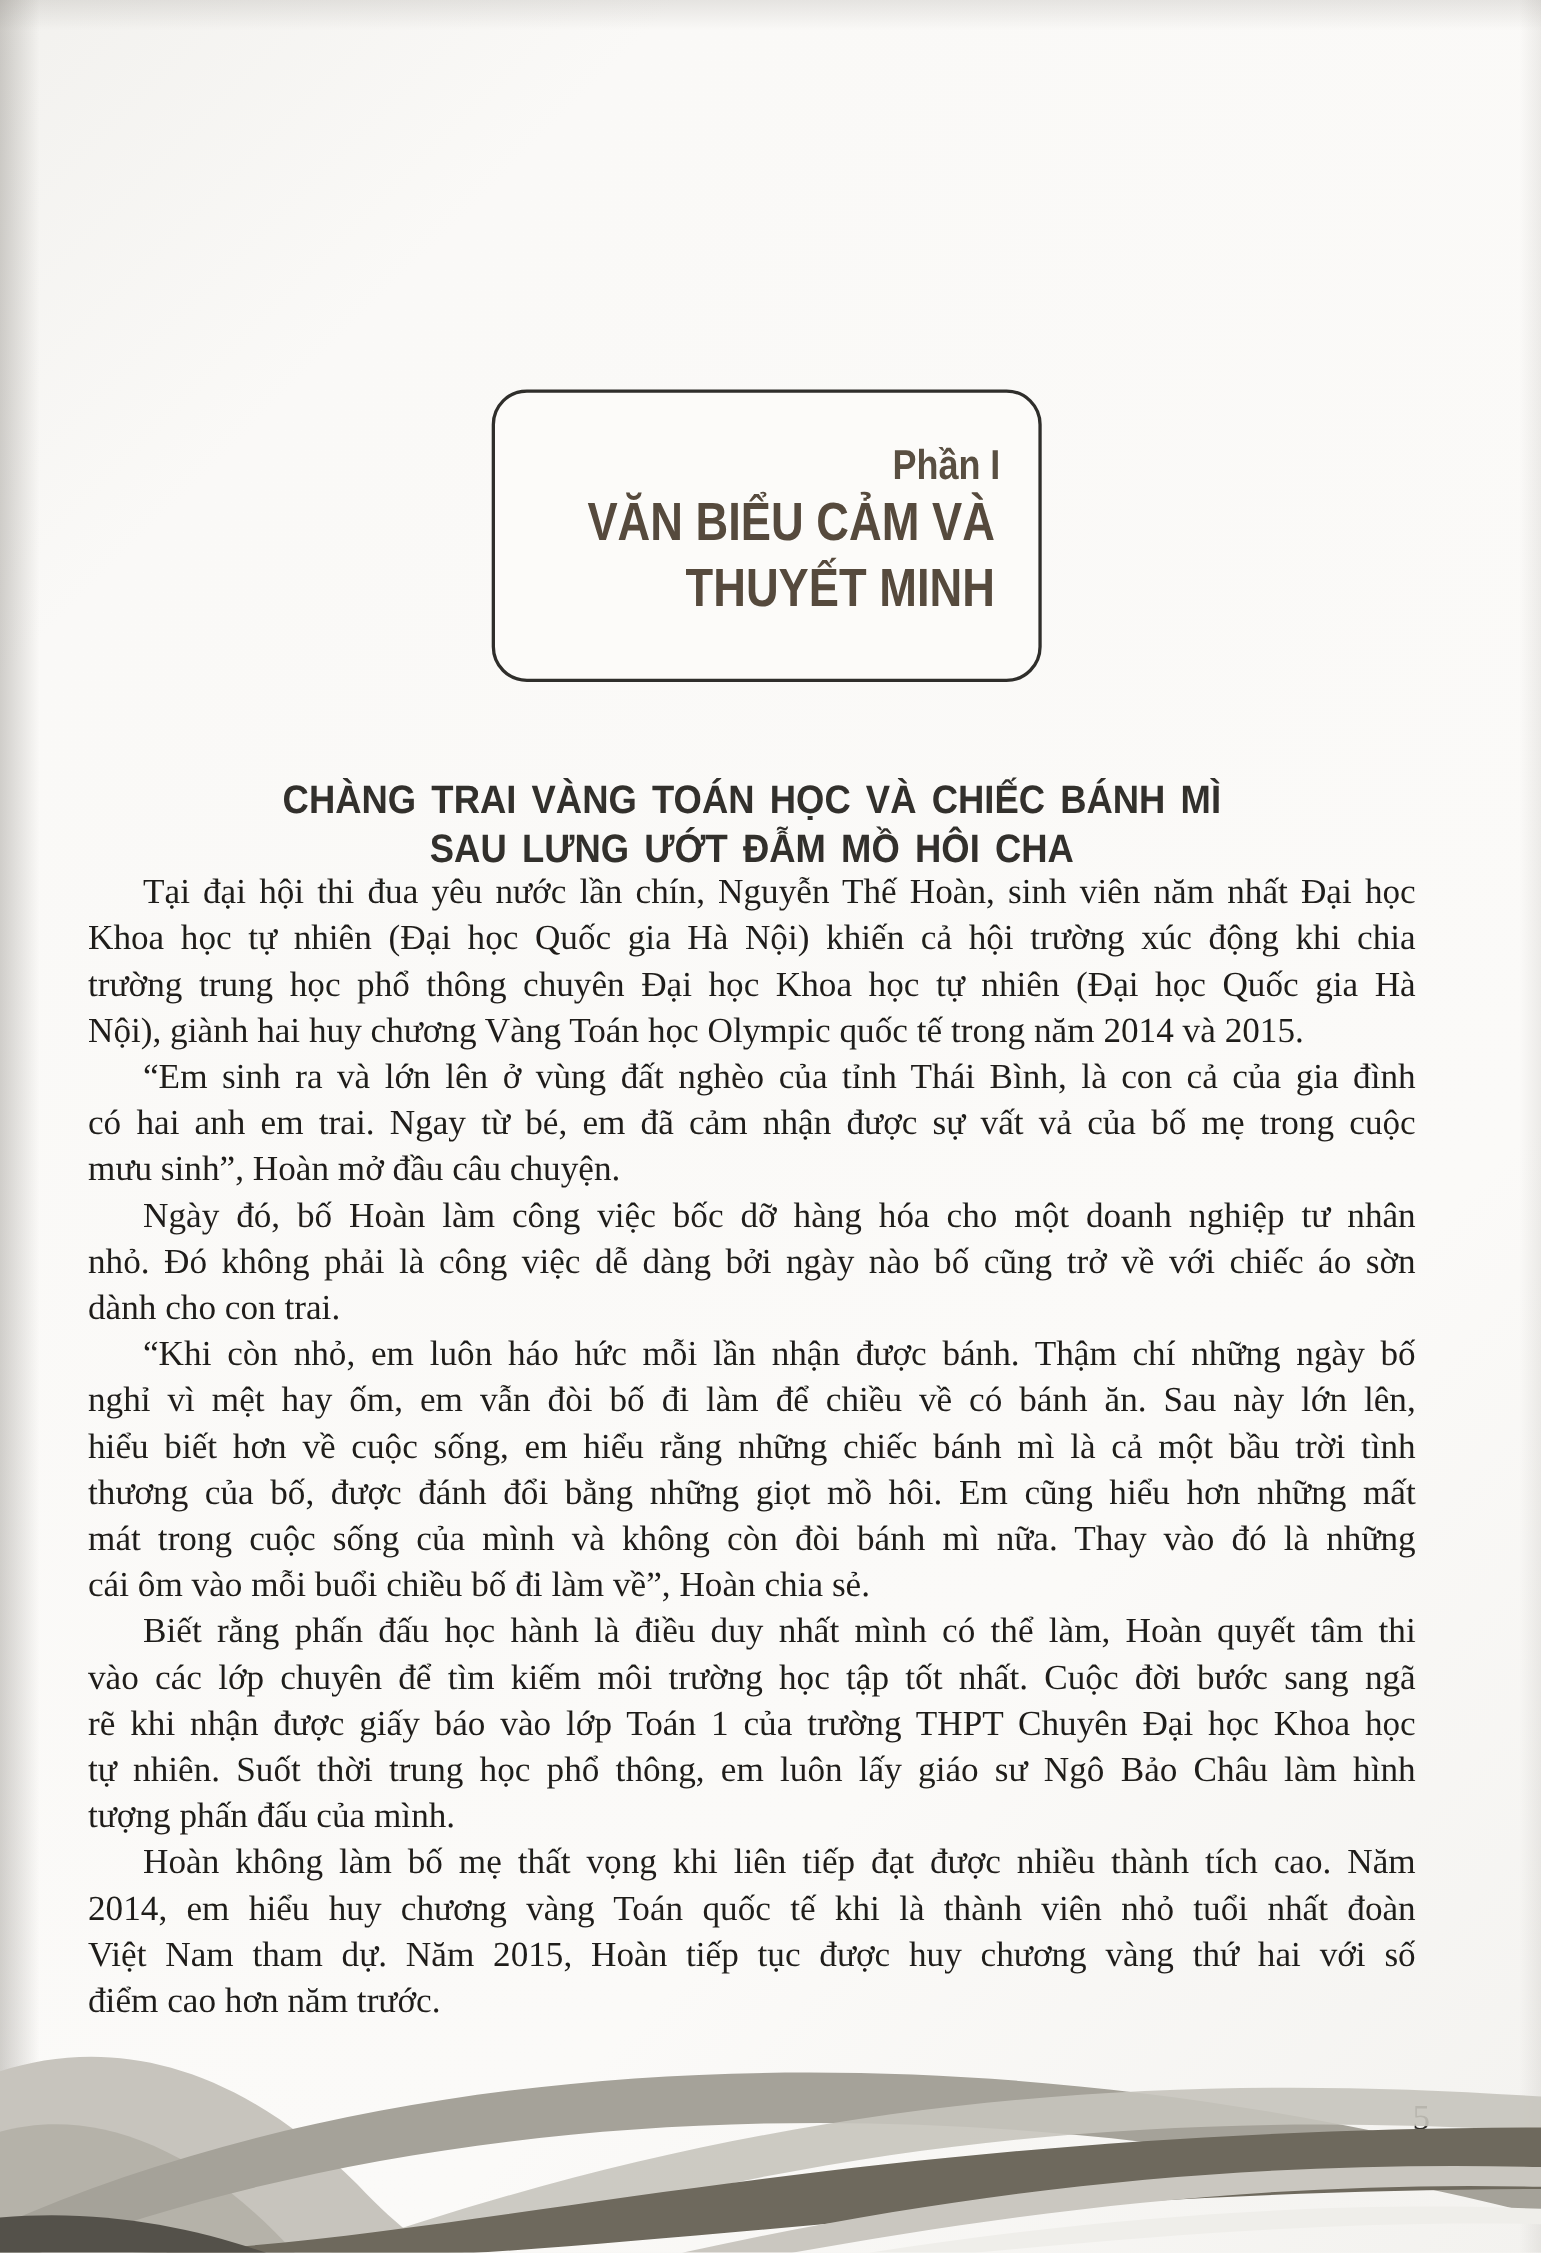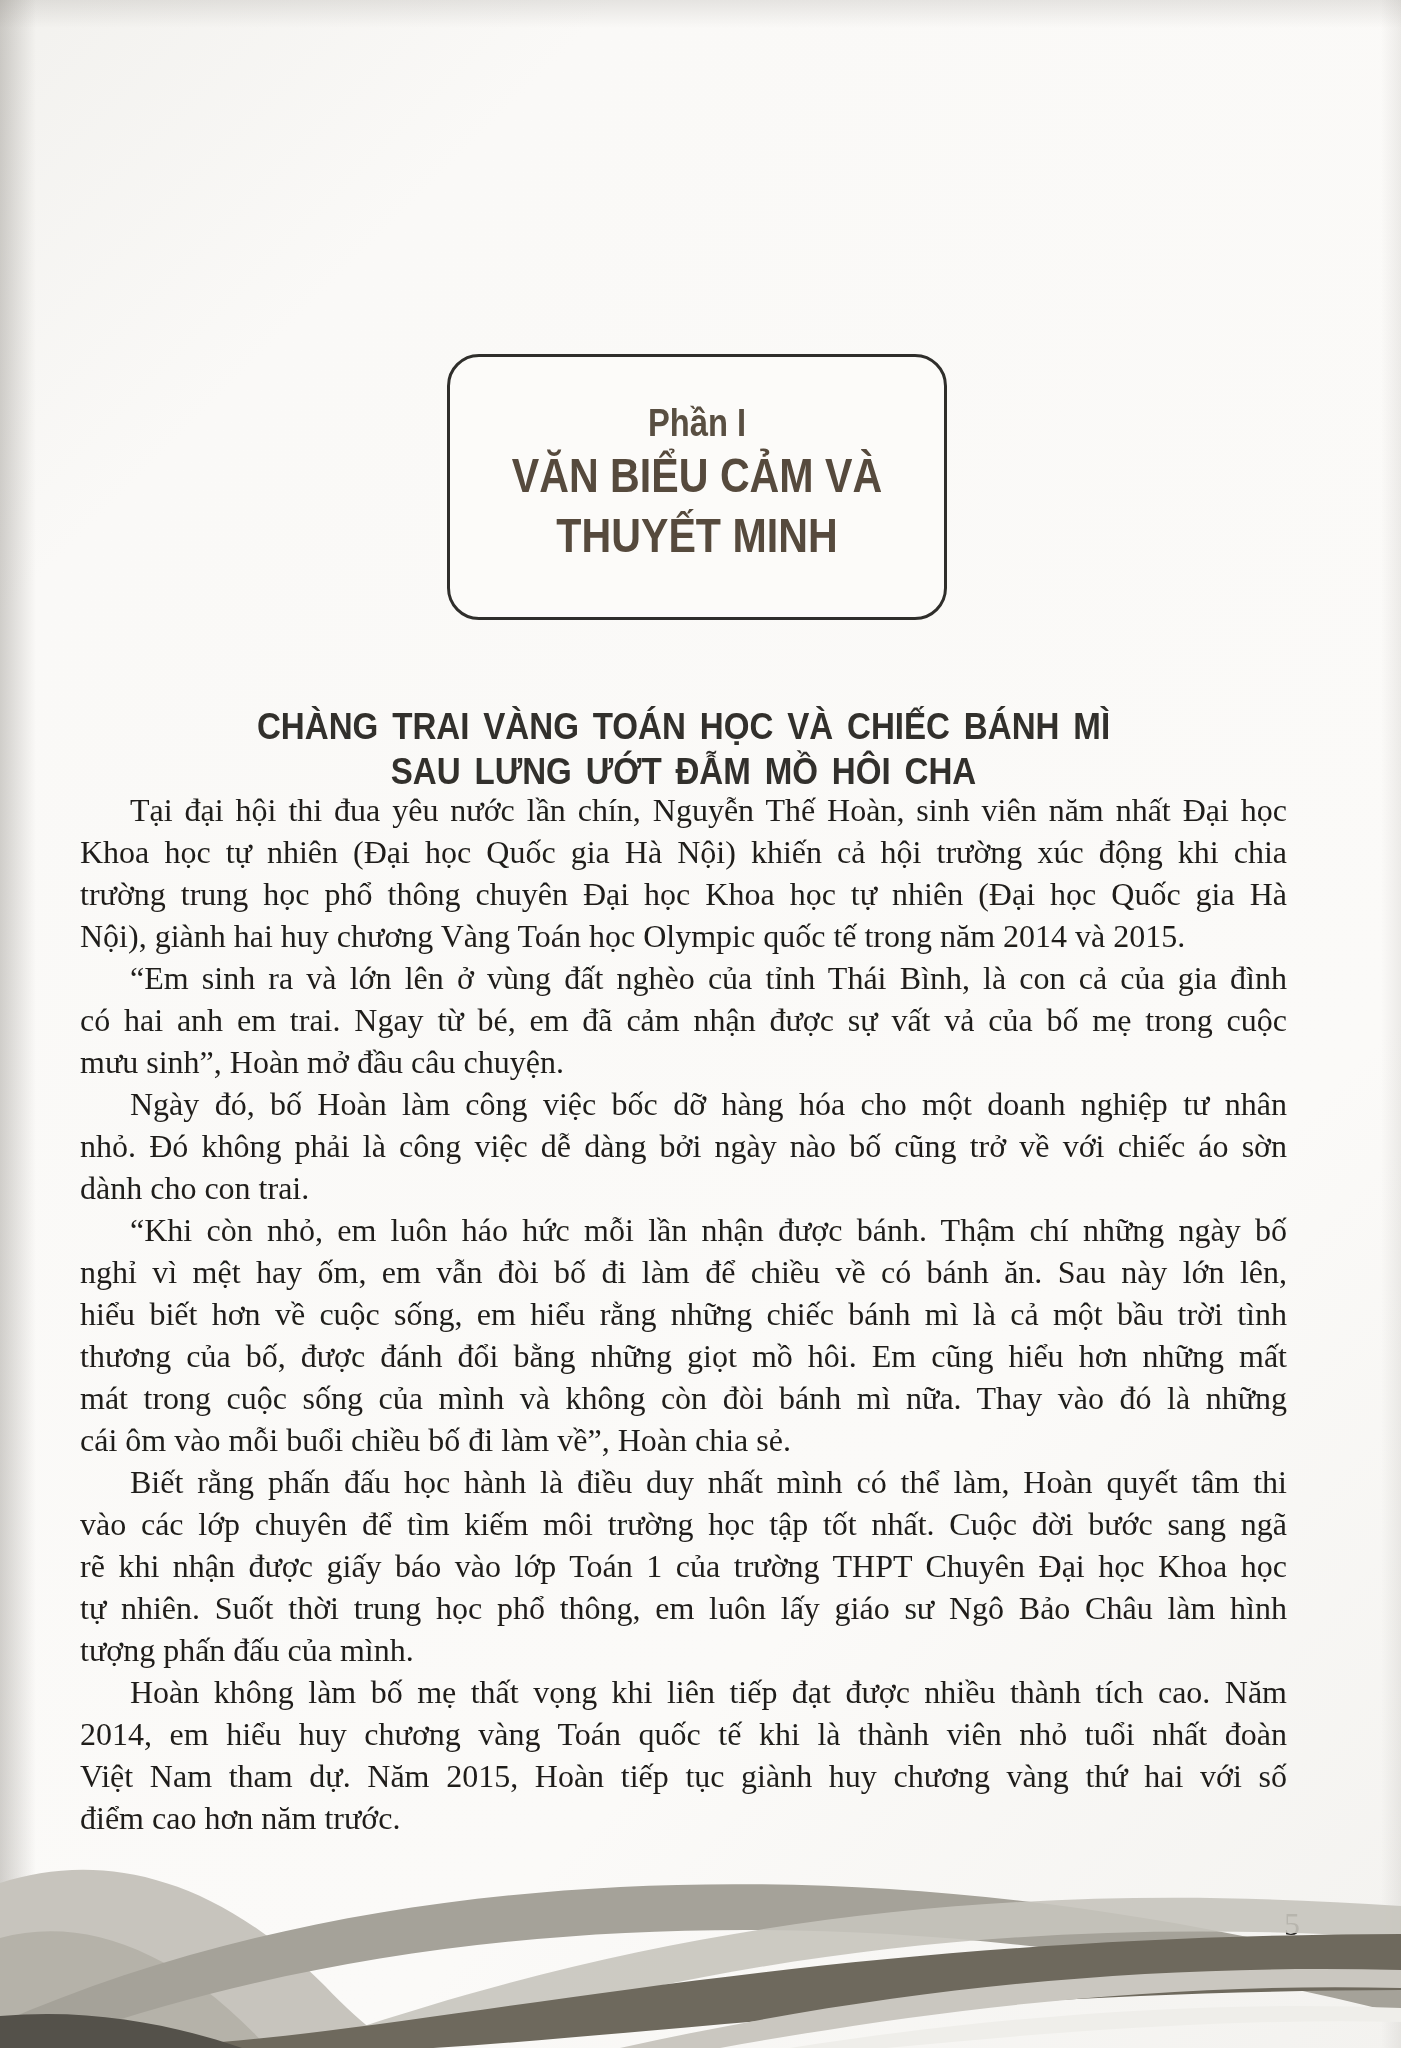--- a/index.html
+++ b/index.html
@@ -12,21 +12,21 @@
   .edge-left{position:absolute;left:0;top:0;width:36px;height:100%;
     background:linear-gradient(to right,rgba(110,105,97,.30),rgba(110,105,97,0));}
   .edge-top{position:absolute;left:0;top:0;width:100%;height:28px;
     background:linear-gradient(to bottom,rgba(120,115,108,.16),rgba(120,115,108,0));}
   .edge-right{position:absolute;right:0;top:0;width:20px;height:100%;
     background:linear-gradient(to left,rgba(130,125,118,.12),rgba(130,125,118,0));}
 
   .part-box{
     position:absolute;left:447px;top:354px;width:500px;height:266px;
     box-sizing:border-box;border:3px solid #2f2e2b;border-radius:32px;
-    background:#fcfbf9;text-align:center;padding-top:44px;
+    background:#fcfbf9;text-align:right;padding-top:44px;
   }
   .kicker{
     font-family:"Liberation Sans", sans-serif;font-weight:bold;
     font-size:38px;line-height:44px;color:#594f42;
     transform:scaleX(.86);letter-spacing:0;
   }
   .part-title{
     font-family:"Liberation Sans", sans-serif;font-weight:bold;
     font-size:49px;line-height:60px;color:#564a3d;
     transform:scaleX(.84);white-space:nowrap;
@@ -90,21 +90,21 @@
       <div class="line">thương của bố, được đánh đổi bằng những giọt mồ hôi. Em cũng hiểu hơn những mất</div>
       <div class="line">mát trong cuộc sống của mình và không còn đòi bánh mì nữa. Thay vào đó là những</div>
       <div class="line para-end">cái ôm vào mỗi buổi chiều bố đi làm về”, Hoàn chia sẻ.</div>
       <div class="line indent">Biết rằng phấn đấu học hành là điều duy nhất mình có thể làm, Hoàn quyết tâm thi</div>
       <div class="line">vào các lớp chuyên để tìm kiếm môi trường học tập tốt nhất. Cuộc đời bước sang ngã</div>
       <div class="line">rẽ khi nhận được giấy báo vào lớp Toán 1 của trường THPT Chuyên Đại học Khoa học</div>
       <div class="line">tự nhiên. Suốt thời trung học phổ thông, em luôn lấy giáo sư Ngô Bảo Châu làm hình</div>
       <div class="line para-end">tượng phấn đấu của mình.</div>
       <div class="line indent">Hoàn không làm bố mẹ thất vọng khi liên tiếp đạt được nhiều thành tích cao. Năm</div>
       <div class="line">2014, em hiểu huy chương vàng Toán quốc tế khi là thành viên nhỏ tuổi nhất đoàn</div>
-      <div class="line">Việt Nam tham dự. Năm 2015, Hoàn tiếp tục giành huy chương vàng thứ hai với số</div>
+      <div class="line">Việt Nam tham dự. Năm 2015, Hoàn tiếp tục được huy chương vàng thứ hai với số</div>
       <div class="line para-end">điểm cao hơn năm trước.</div>
     </div>
 
   <div class="page-number">5</div>
 
   <svg class="swoosh" viewBox="0 0 1401 260" preserveAspectRatio="none" aria-hidden="true">
     <path d="M0,95 C90,66 205,78 325,198 C365,240 392,260 415,260 L0,260 Z" fill="#c7c4bd"></path>
     <path d="M0,150 C80,128 175,158 268,260 L0,260 Z" fill="#b5b2a9"></path>
     <path d="M0,235 C380,68 900,52 1401,185 L1401,226 C900,98 390,118 0,274 Z" fill="#a5a299"></path>
     <path opacity="0.9" d="M300,260 C700,118 1050,94 1401,118 L1401,150 C1060,128 742,160 420,260 Z" fill="#c7c4bd"></path>

